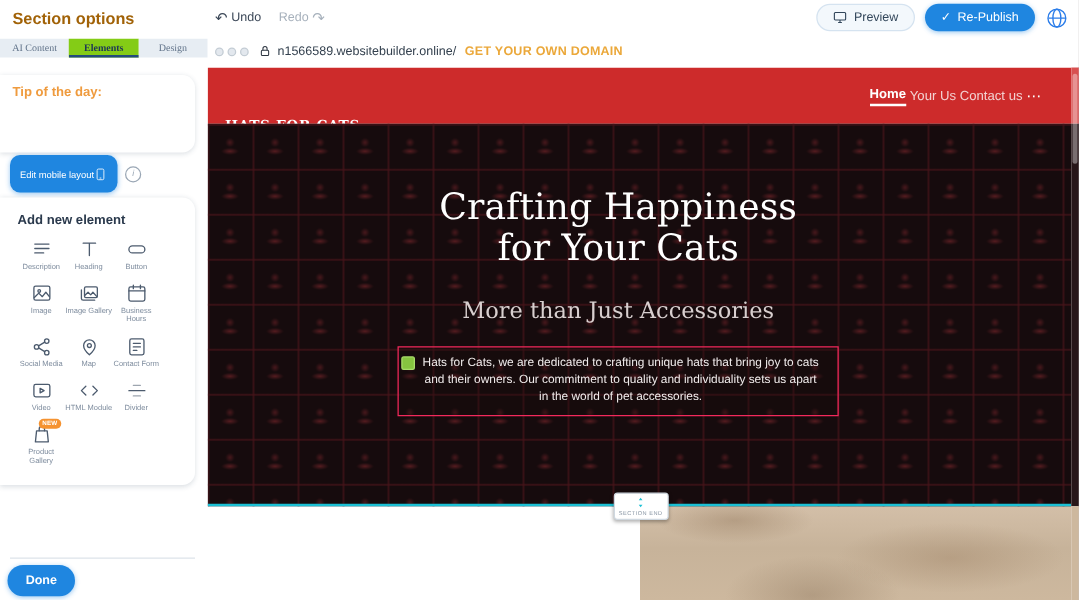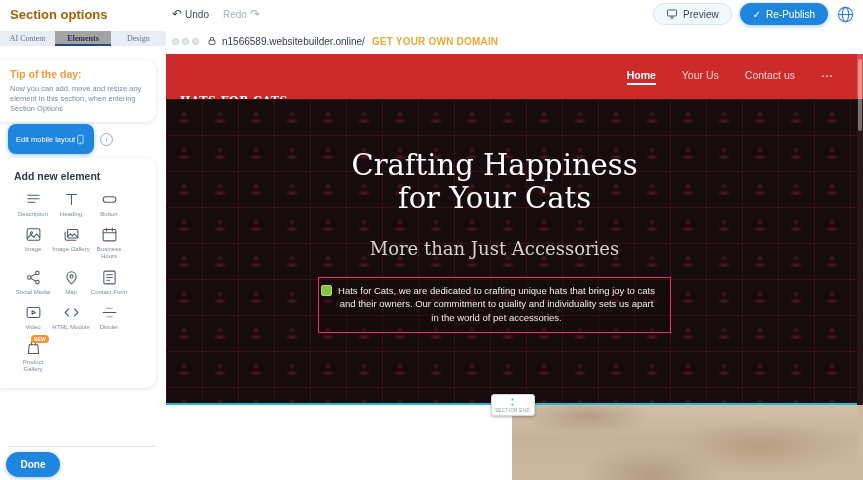--- a/index.html
+++ b/index.html
@@ -23,21 +23,21 @@
                  font-size:10px;display:flex;align-items:center;gap:5px;padding:0 13px;cursor:pointer;
                  box-shadow:0 1px 4px rgba(31,134,224,.45);border:none;}
   .globe-btn{width:19px;height:19px;cursor:pointer;}
   .globe-btn svg{width:19px;height:19px;stroke:#2b7de9;fill:none;stroke-width:1.4;}
 
   
   .sidebar{position:absolute;top:28px;left:0;width:166px;bottom:0;background:#fff;z-index:8;}
   .tabs{display:flex;height:15px;margin-top:3px;}
   .tab{flex:1;display:flex;align-items:center;justify-content:center;font-size:8px;color:#62748a;
        background:#e7edf3;cursor:pointer;font-family:Liberation Serif, serif;}
-  .tab.active{background:#a3a3a3;color:#1d3557;font-weight:bold;box-shadow:inset 0 -2px 0 #234a7c;}
+  .tab.active{background:#84cc16;color:#1d3557;font-weight:bold;box-shadow:inset 0 -2px 0 #234a7c;}
   .card{background:#fff;border-radius:0 10px 10px 0;box-shadow:0 1px 4px rgba(40,60,90,.16);box-sizing:border-box;}
   .tip-card{position:absolute;top:32px;left:0;width:156px;height:62px;padding:8px 10px;}
   .tip-heading{color:var(--tip-orange,#ef9b3e);font-size:10.5px;font-weight:bold;}
   .tip-body{font-size:7.5px;color:#7a8aa0;margin-top:4px;line-height:1.35;}
   .edit-mobile{position:absolute;top:96px;left:8px;width:86px;height:30px;border-radius:8px;border:none;
                background:var(--accent-blue,#1f86e0);color:#fff;font-size:7.5px;display:flex;align-items:center;
                justify-content:space-between;padding:0 8px;cursor:pointer;white-space:nowrap;
                box-shadow:0 1px 4px rgba(31,134,224,.45);}
   .edit-mobile svg{width:11px;height:15px;stroke:#fff;fill:none;stroke-width:1.5;}
   .info-badge{position:absolute;top:105px;left:100px;width:11px;height:11px;border-radius:50%;
@@ -63,21 +63,21 @@
   .dot{width:5px;height:5px;border-radius:50%;background:#e3e8ee;border:1px solid #c3ccd4;}
   .lock svg{width:10px;height:10px;stroke:#2c3540;fill:none;stroke-width:2;}
   .url{font-size:10px;color:#33404e;margin-left:5px;}
   .domain-cta{font-size:10px;font-weight:bold;color:#eba83a;margin-left:7px;cursor:pointer;letter-spacing:.2px;}
 
   
   .site{position:absolute;left:166px;top:54px;width:691px;bottom:0;overflow:hidden;}
   .site-header{height:45px;background:var(--brand-red,#cd2b2b);display:flex;align-items:center;
                padding:0 24px 0 14px;box-sizing:border-box;}
   .logo{font-family:"DejaVu Serif",serif;font-weight:bold;color:#fff;font-size:11px;letter-spacing:.5px;cursor:pointer;margin-top:48px;}
-  .nav{margin-left:auto;display:flex;gap:26px;}
+  .nav{margin-left:auto;display:flex;align-items:center;gap:3px;}
   .nav-item{color:#f3d2d2;font-size:10.5px;cursor:pointer;}
   .nav-item.active{color:#fff;font-weight:bold;border-bottom:2px solid #fff;padding-bottom:2px;}
   .nav-more{color:#fff;font-size:12px;cursor:pointer;}
 
   .hero{height:306px;position:relative;text-align:center;color:#fff;box-sizing:border-box;
         padding-right:34px;background-color:#160b0d;
         background-image:
           radial-gradient(ellipse 10px 4px at 18px 22px, rgba(150,45,52,.50), transparent 70%),
           radial-gradient(circle 5px at 18px 15px, rgba(150,45,52,.40), transparent 75%),
           linear-gradient(rgba(72,20,26,.65) 1.5px, transparent 1.5px),
@@ -156,21 +156,20 @@
 
 <div class="sidebar">
   <div class="tabs">
     <div class="tab">AI Content</div>
     <div class="tab active">Elements</div>
     <div class="tab">Design</div>
   </div>
 
   <div class="card tip-card">
     <div class="tip-heading">Tip of the day:</div>
-    <div class="tip-body">Now you can add, move and resize any element in this section, when entering Section Options</div>
   </div>
 
   <button class="edit-mobile">
     <span>Edit mobile layout</span>
     <svg viewBox="0 0 24 24">
         <rect x="6" y="2.5" width="12" height="19" rx="2.5"></rect>
         <path d="M10.5 18.5h3"></path>
       </svg>
   </button>
   <div class="info-badge">i</div>

